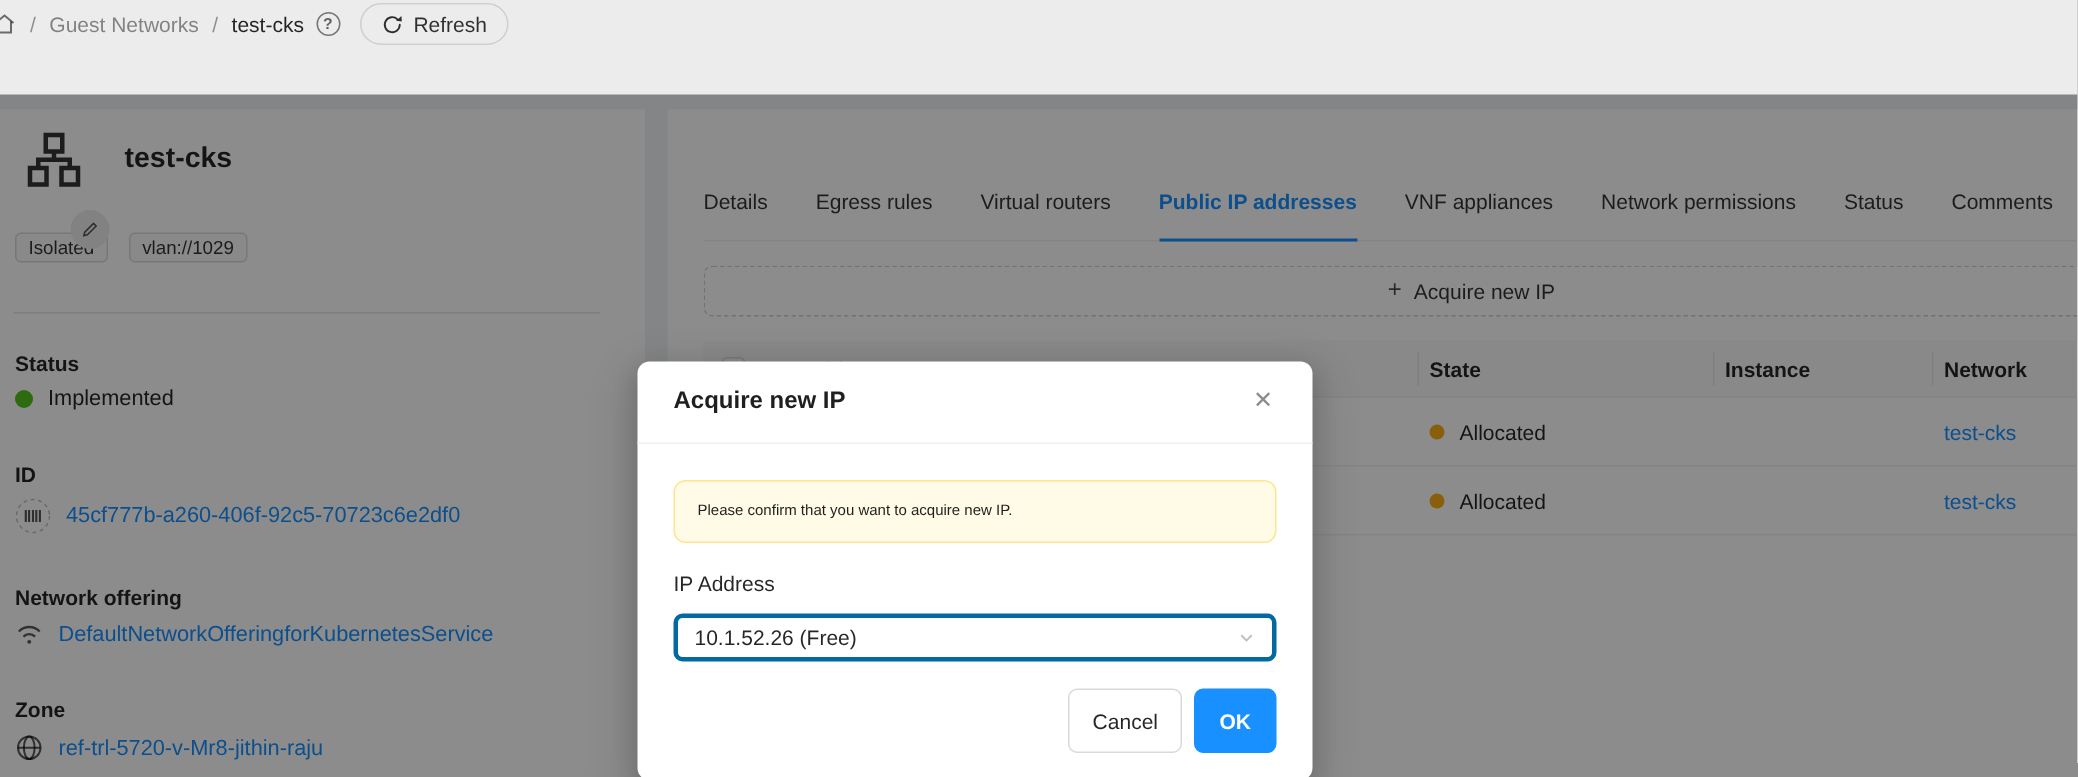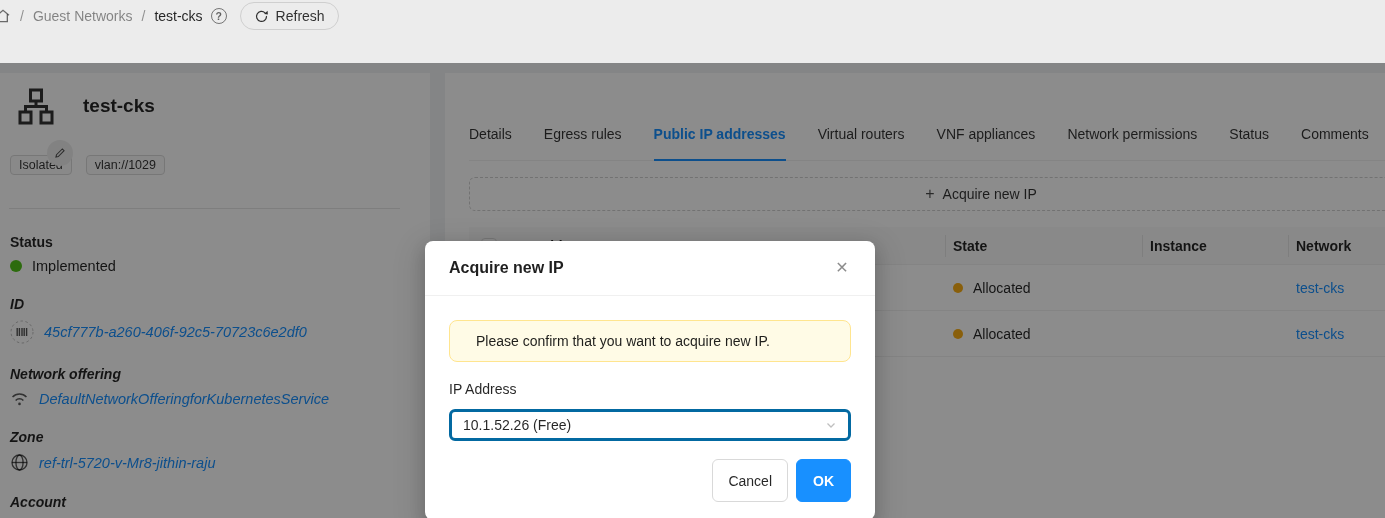--- a/index.html
+++ b/index.html
@@ -38,21 +38,21 @@
     background:#ededed; display:flex; align-items:center; justify-content:center;
     color:rgba(0,0,0,0.65); z-index:2; cursor:pointer;
   }
   .tags-row { position:absolute; left:10px; top:82px; display:flex; gap:14px; }
   .tag {
     border:1px solid #d9d9d9; background:#fafafa; border-radius:4px; padding:2px 8px;
     font-size:12.5px; color:rgba(0,0,0,0.8); white-space:nowrap;
   }
   .side-divider { position:absolute; left:9px; right:30px; top:135px; border-top:1px solid #e6e6e6; }
   .details-col { position:absolute; left:10px; top:161px; right:16px; }
-  .detail-block + .detail-block { margin-top:22px;font-style:italic; }
+  .detail-block + .detail-block { margin-top:34px; }
   .detail-label { font-weight:700; font-size:14px; color:rgba(0,0,0,0.85); }
   .detail-value { margin-top:8px; display:flex; align-items:center; gap:10px; font-size:14.5px; }
   .dot { width:12px; height:12px; border-radius:50%; flex:0 0 auto; }
   .dot-green { background:var(--status_implemented,#52c41a); }
   .side-link { color:var(--link,#1890ff); cursor:pointer; text-decoration:none; word-break:break-all; }
   .val-icon { color:rgba(0,0,0,0.65); flex:0 0 auto; }
 
   
   .card-right { position:absolute; left:445px; top:73px; width:1072px; height:600px; background:#fff; padding:0 24px; }
   .tabs { display:flex; gap:32px; border-bottom:1px solid #f0f0f0; padding-top:22px; }
@@ -89,21 +89,21 @@
   }
   .modal-header { position:relative; padding:16px 24px; border-bottom:1px solid #f0f0f0; }
   .modal-title { font-size:16px; font-weight:600; color:rgba(0,0,0,0.88); line-height:22px; }
   .modal-close {
     position:absolute; right:20px; top:14px; width:26px; height:26px; border:none; background:transparent;
     font-size:16px; color:rgba(0,0,0,0.45); cursor:pointer; line-height:26px; text-align:center; font-family:inherit;
   }
   .modal-body { padding:24px 24px 18px; }
   .alert {
     background:var(--alert_bg,#fffbe6); border:1px solid var(--alert_border,#ffe58f); border-radius:8px;
-    padding:9px 26px; font-size:14px; color:rgba(0,0,0,0.88); line-height:22px;
+    padding:9px 15px; font-size:10px; color:rgba(0,0,0,0.88); line-height:22px;
   }
   .field-label { margin-top:16px; font-size:14px; color:rgba(0,0,0,0.85); line-height:22px; }
   .select-box {
     margin-top:9px; height:32px; border:3px solid #0369a1; border-radius:6px; background:#fff;
     display:flex; align-items:center; justify-content:space-between; padding:0 11px; cursor:pointer;
   }
   .select-value { color:rgba(0,0,0,0.85); }
   .footer-row { margin-top:18px; display:flex; justify-content:flex-end; gap:8px; }
   .btn { height:43px; border-radius:6px; font-size:14px; cursor:pointer; font-family:inherit; }
   .btn-cancel { padding:0 15px; border:1px solid #d9d9d9; background:#fff; color:rgba(0,0,0,0.85); }
@@ -213,22 +213,22 @@
       <div class="detail-block">
         <div class="detail-label">Account</div>
       </div>
     </div>
   </div>
 
   <div class="card-right">
     <div class="tabs">
       <div class="tab">Details</div>
       <div class="tab">Egress rules</div>
+      <div class="tab">Virtual routers</div>
       <div class="tab active">Public IP addresses</div>
-      <div class="tab">Virtual routers</div>
       <div class="tab">VNF appliances</div>
       <div class="tab">Network permissions</div>
       <div class="tab">Status</div>
       <div class="tab">Comments</div>
     </div>
 
     <button class="acquire-btn">
       <span class="plus-glyph">+</span>
       <span>Acquire new IP</span>
     </button>

